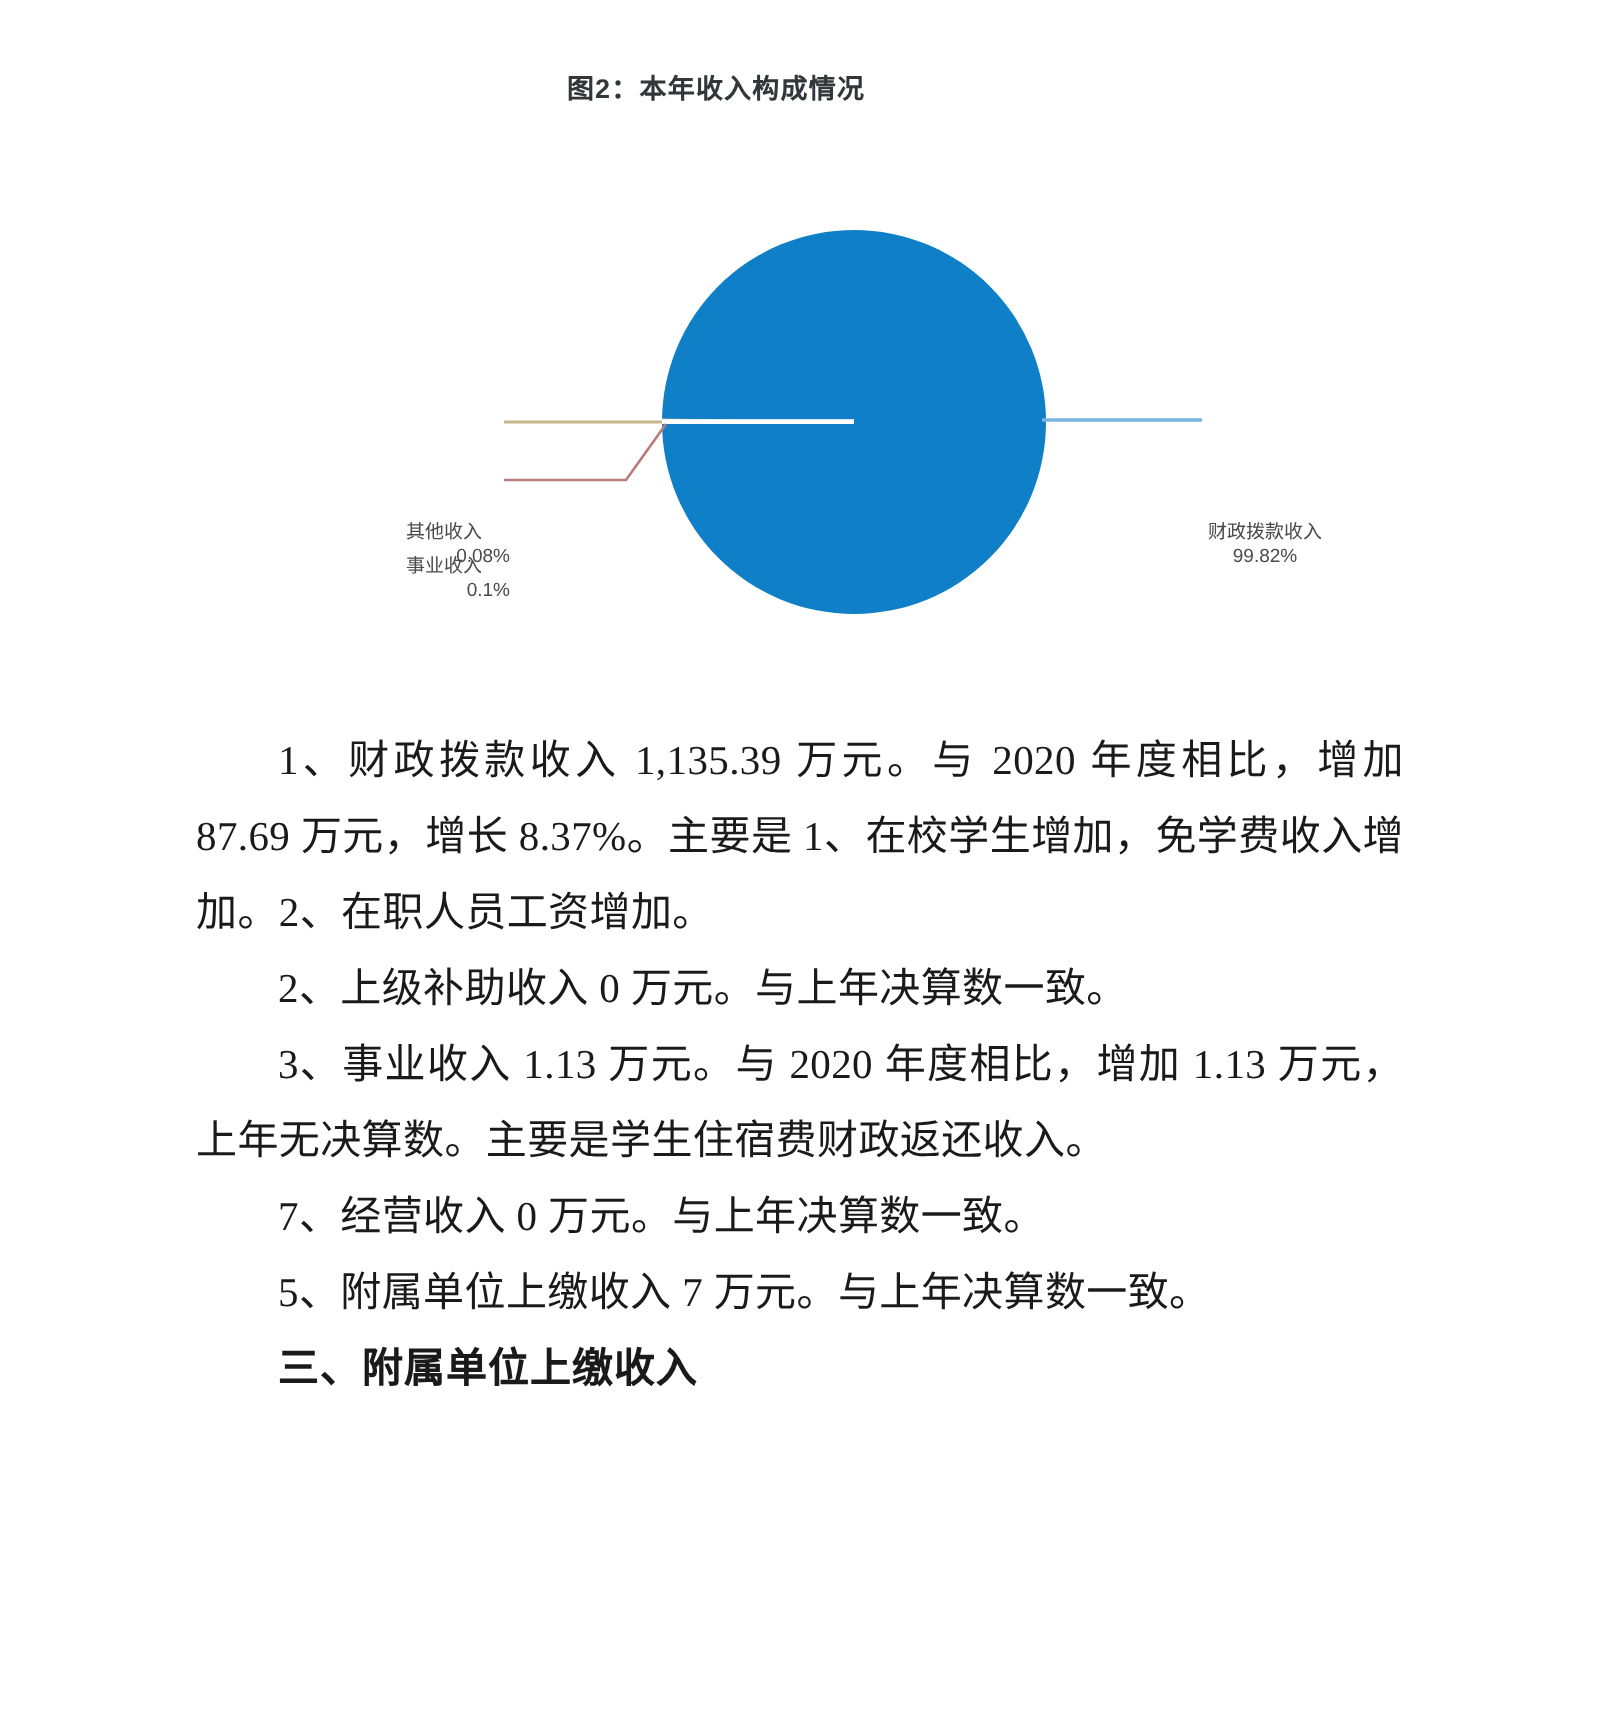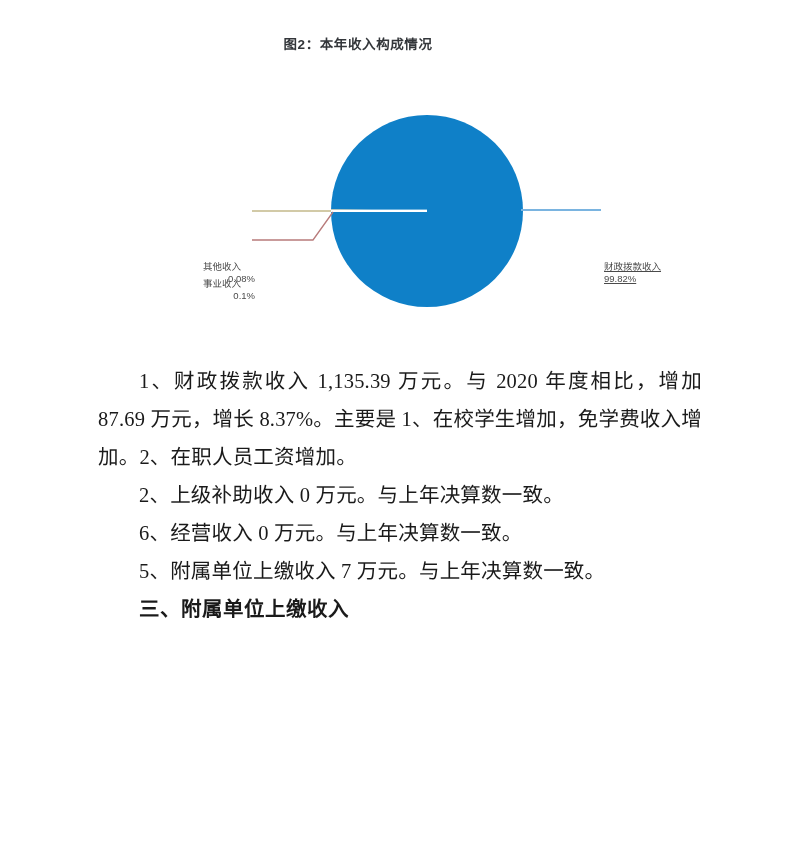--- a/index.html
+++ b/index.html
@@ -55,21 +55,21 @@
   }
   .pie-label .lbl-name { display: block; }
   .pie-label .lbl-val  { display: block; }
 
   .label-other     { left: 203px; top: 191px; text-align: right; width: 52px; }
   .label-other .lbl-name { text-align: left; }
 
   .label-business  { left: 203px; top: 208px; text-align: right; width: 52px; }
   .label-business .lbl-name { text-align: left; }
 
-  .label-fiscal    { left: 604px; top: 191px; text-align: left; text-decoration: underline; }
+  .label-fiscal    { left: 604px; top: 191px; text-align: center; }
 
   
   .doc-body {
     position: absolute;
     left: 98px;
     top: 362px;
     width: 604px;
   }
   .para {
     font-size: 20.5px;
@@ -132,20 +132,21 @@
   </div>
 </div>
 
 <div class="doc-body">
 
 
   <p class="para indent">1、财政拨款收入 1,135.39 万元。与 2020 年度相比，增加 87.69 万元，增长 8.37%。主要是 1、在校学生增加，免学费收入增加。2、在职人员工资增加。</p>
 
   <p class="para indent">2、上级补助收入 0 万元。与上年决算数一致。</p>
 
+  <p class="para indent">3、事业收入 1.13 万元。与 2020 年度相比，增加 1.13 万元，上年无决算数。主要是学生住宿费财政返还收入。</p>
 
-  <p class="para indent">6、经营收入 0 万元。与上年决算数一致。</p>
+  <p class="para indent">7、经营收入 0 万元。与上年决算数一致。</p>
 
   <p class="para indent">5、附属单位上缴收入 7 万元。与上年决算数一致。</p>
 
 
   <p class="heading">三、附属单位上缴收入</p>
 </div>
 
 </body></html>

